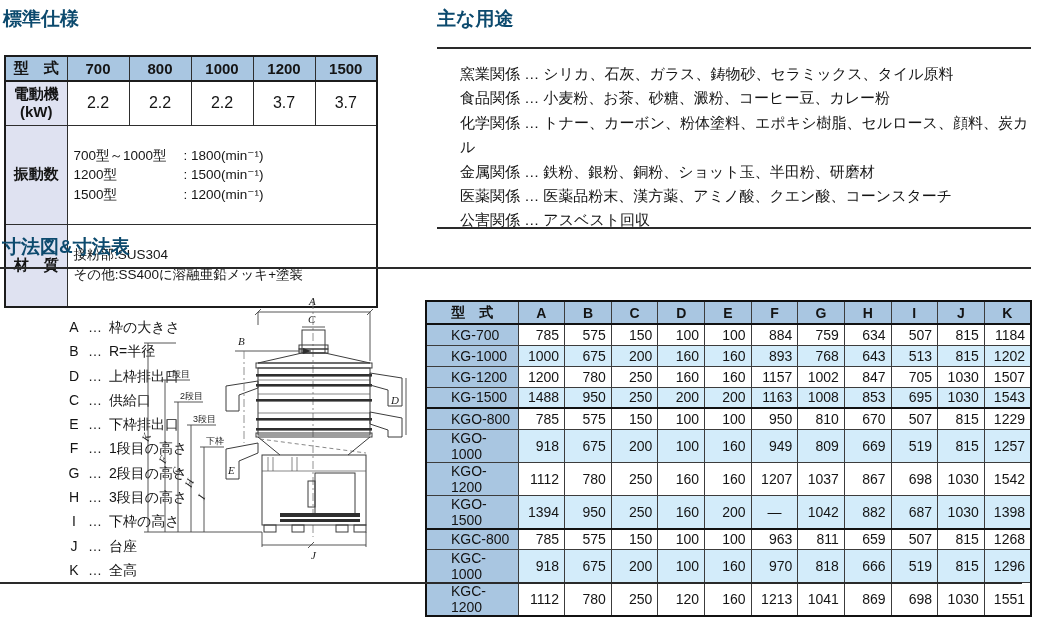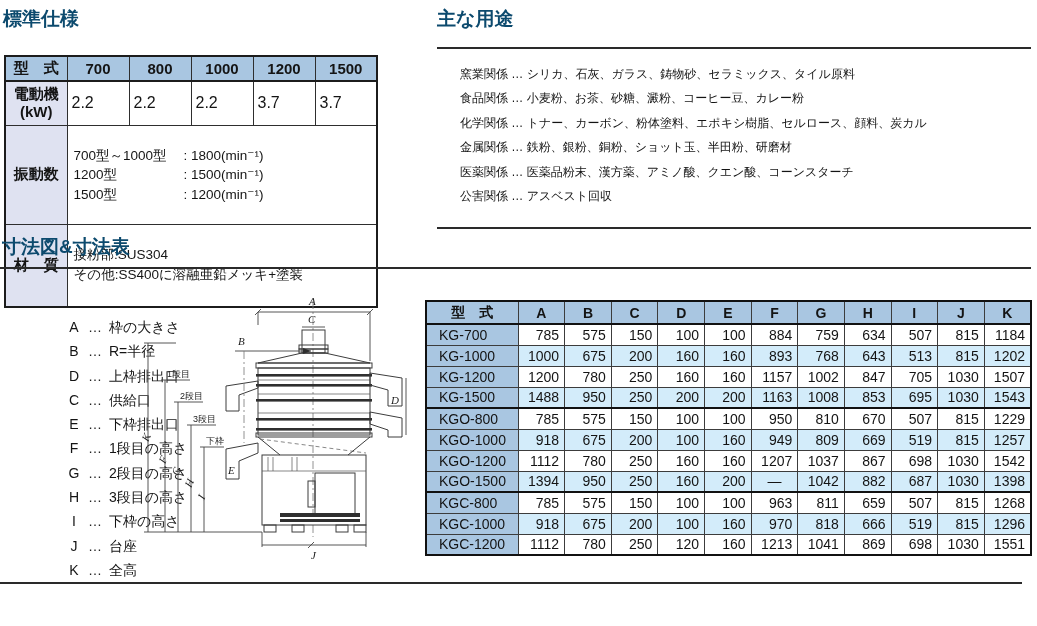--- a/index.html
+++ b/index.html
@@ -22,31 +22,31 @@
   #dim-rule{left:0;top:267px;width:1031px;}
   #bottom-rule{left:0;top:582px;width:1022px;height:2px;}
 
   
   .spec-table{position:absolute;left:4px;top:55px;width:374px;border-collapse:collapse;
               table-layout:fixed;border:2px solid var(--border-dark);}
   .spec-table th,.spec-table td{border:1px solid #2e2e2e;font-size:15px;padding:2px 4px;}
   .spec-table tr.head th{background:var(--table-header-bg);font-weight:600;height:22px;
                          border-bottom:2px solid var(--border-dark);}
   .spec-table th.rowlabel{background:var(--spec-label-bg);font-weight:700;width:93px;}
-  .spec-table td{background:#fff;}
+  .spec-table td{text-align:center;background:#fff;}
   .spec-table td.left{text-align:left;padding:20px 6px;}
   .pre{white-space:pre-line;line-height:1.25;}
   .motor-row td{height:44px;font-size:16px;}
   .vib-line{font-size:13.5px;line-height:1.45;white-space:nowrap;}
   .vib-label{display:inline-block;width:110px;}
   .mat-line{font-size:13.5px;line-height:1.5;}
 
   
   .apps-list{position:absolute;left:460px;top:62px;width:572px;margin:0;padding:0;
-             list-style:none;font-size:12px;line-height:24.4px;}
+             list-style:none;font-size:15px;line-height:24.4px;}
 
   
   .legend{position:absolute;left:55px;top:303px;margin:12px;padding:0;list-style:none;
           font-size:14px;line-height:24.3px;}
   .legend-key{display:inline-block;width:14px;text-align:center;}
   .legend-sep{margin:0 7px;color:#222;}
 
   
   .diagram{position:absolute;left:140px;top:285px;}
   .diagram .ln{stroke:#3d3d3d;stroke-width:1;fill:none;}
@@ -60,21 +60,21 @@
 
   
   .dim-table{position:absolute;left:425px;top:300px;width:607px;border-collapse:collapse;
              table-layout:fixed;font-size:14px;border:2px solid #111;}
   .dim-table col.model{width:92px;}
   .dim-table th,.dim-table td{border:1px solid #3c3c3c;padding:0 5px;}
   .dim-table thead th{background:var(--table-header-bg);font-weight:600;height:23px;
                       text-align:center;border-bottom:2px solid #111;}
   .dim-table tbody tr{height:21px;}
   .dim-table tbody th{background:var(--table-header-bg);font-weight:500;text-align:left;
-                      padding-left:12px;}
+                      padding-left:24px;}
   .dim-table tbody td{text-align:right;background:#fff;}
   .dim-table tbody tr.alt td{background:var(--alt-row-bg);}
   .dim-table tbody tr.group-start th,.dim-table tbody tr.group-start td{border-top:2.5px solid #111;}
   .dim-table td.center{text-align:center;}
 </style>
 </head>
 <body>
 
 <div class="page">
 

